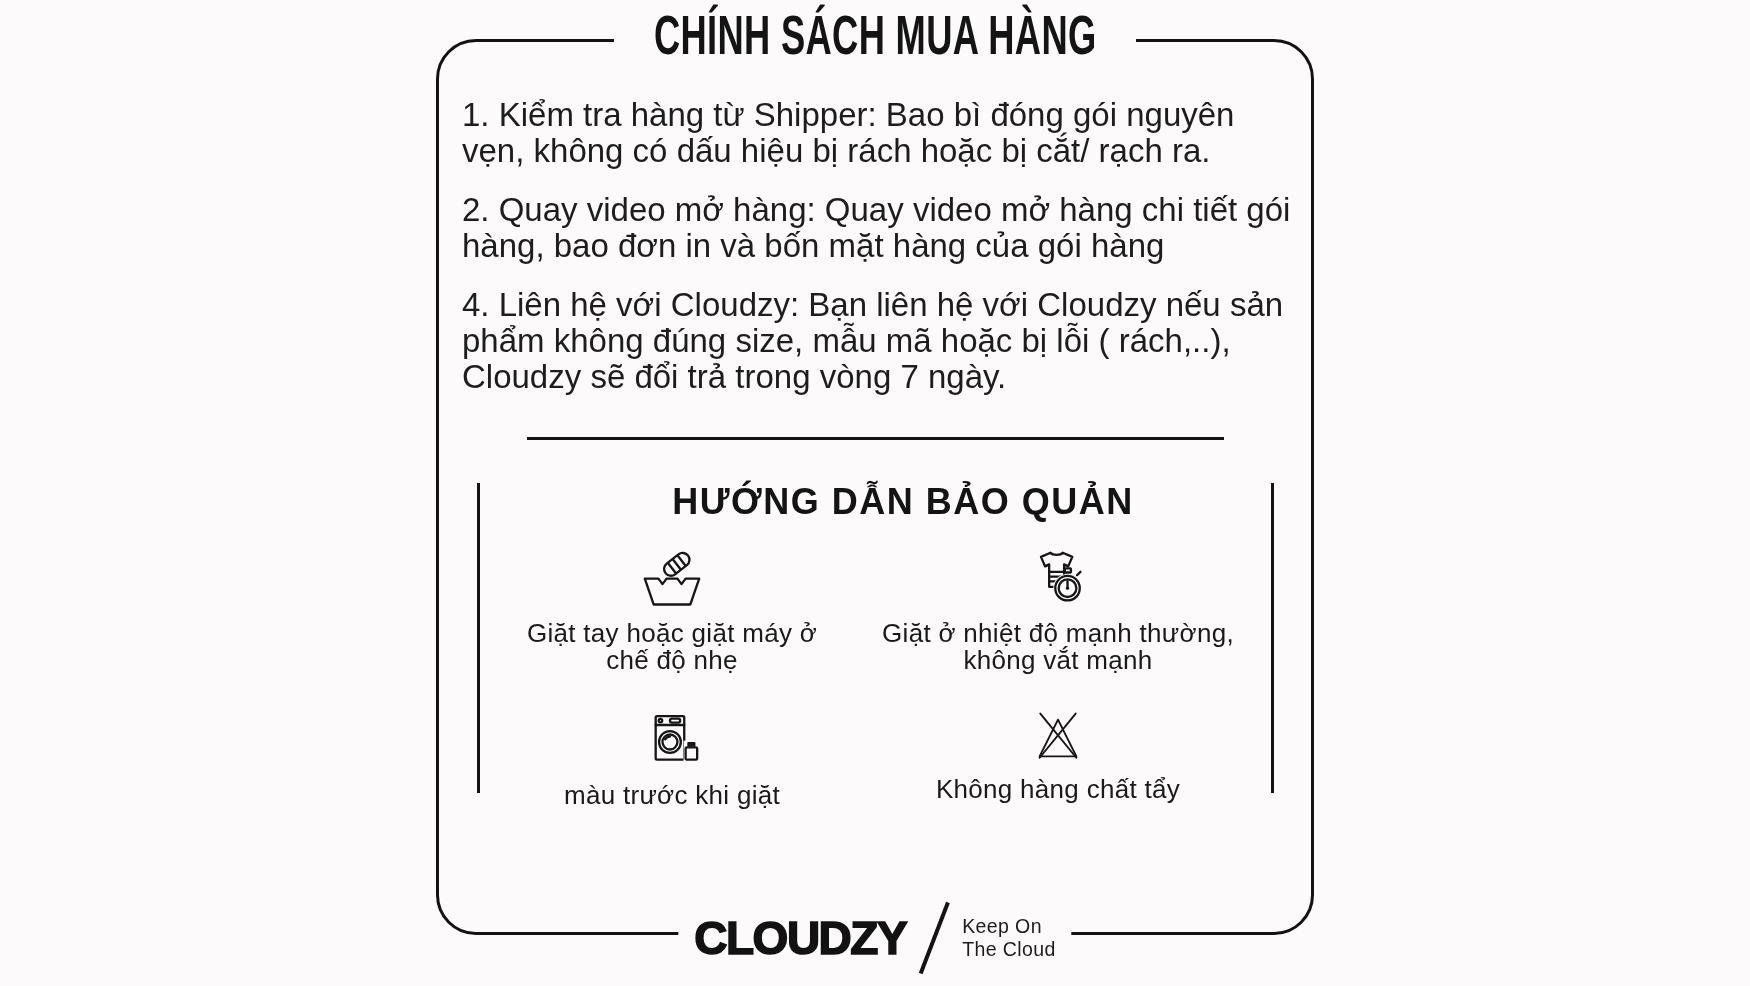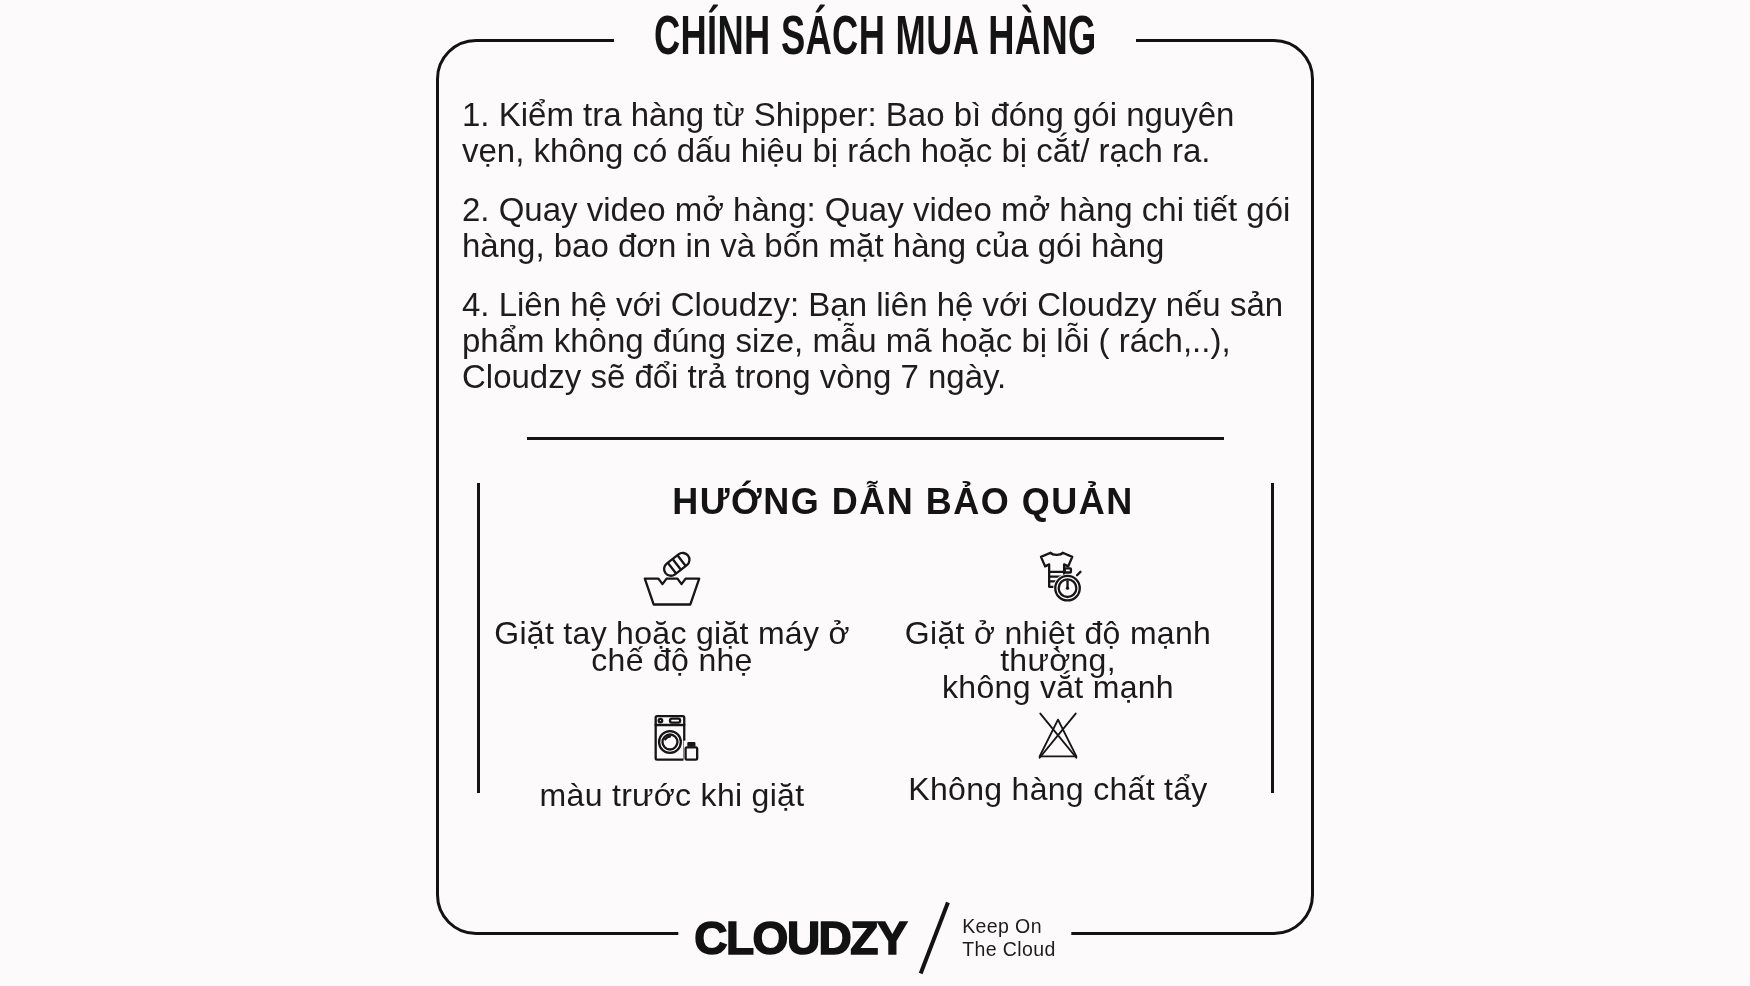--- a/index.html
+++ b/index.html
@@ -44,21 +44,21 @@
   .vbar { position:absolute; top:483px; width:3px; height:310px; background:#141414; }
   .vbar.left  { left:477px; }
   .vbar.right { left:1271px; }
   .care-item {
     position:absolute; display:flex; flex-direction:column;
     align-items:center; text-align:center;
   }
   .care-item .icon { width:68px; height:68px; margin-bottom:6px; }
   .care-item .icon svg { width:100%; height:100%; }
   .care-label {
-    font-size:32px; line-height:27px; color:#1a1a1a; letter-spacing:0.3px;
+    font-size:26px; line-height:27px; color:#1a1a1a; letter-spacing:0.3px;
   }
   .care-label span { display:block; }
   .ci-1 { left:487px; top:546px; width:370px; }
   .ci-2 { left:863px; top:546px; width:390px; }
   .ci-3 { left:487px; top:708px; width:370px; }
   .ci-4 { left:863px; top:702px; width:390px; }
   
   .logo-wrap {
     position:absolute; left:875px; top:896px; transform:translateX(-50%);
     background:#fcfafb; padding:0 16px; z-index:2; height:84px;

